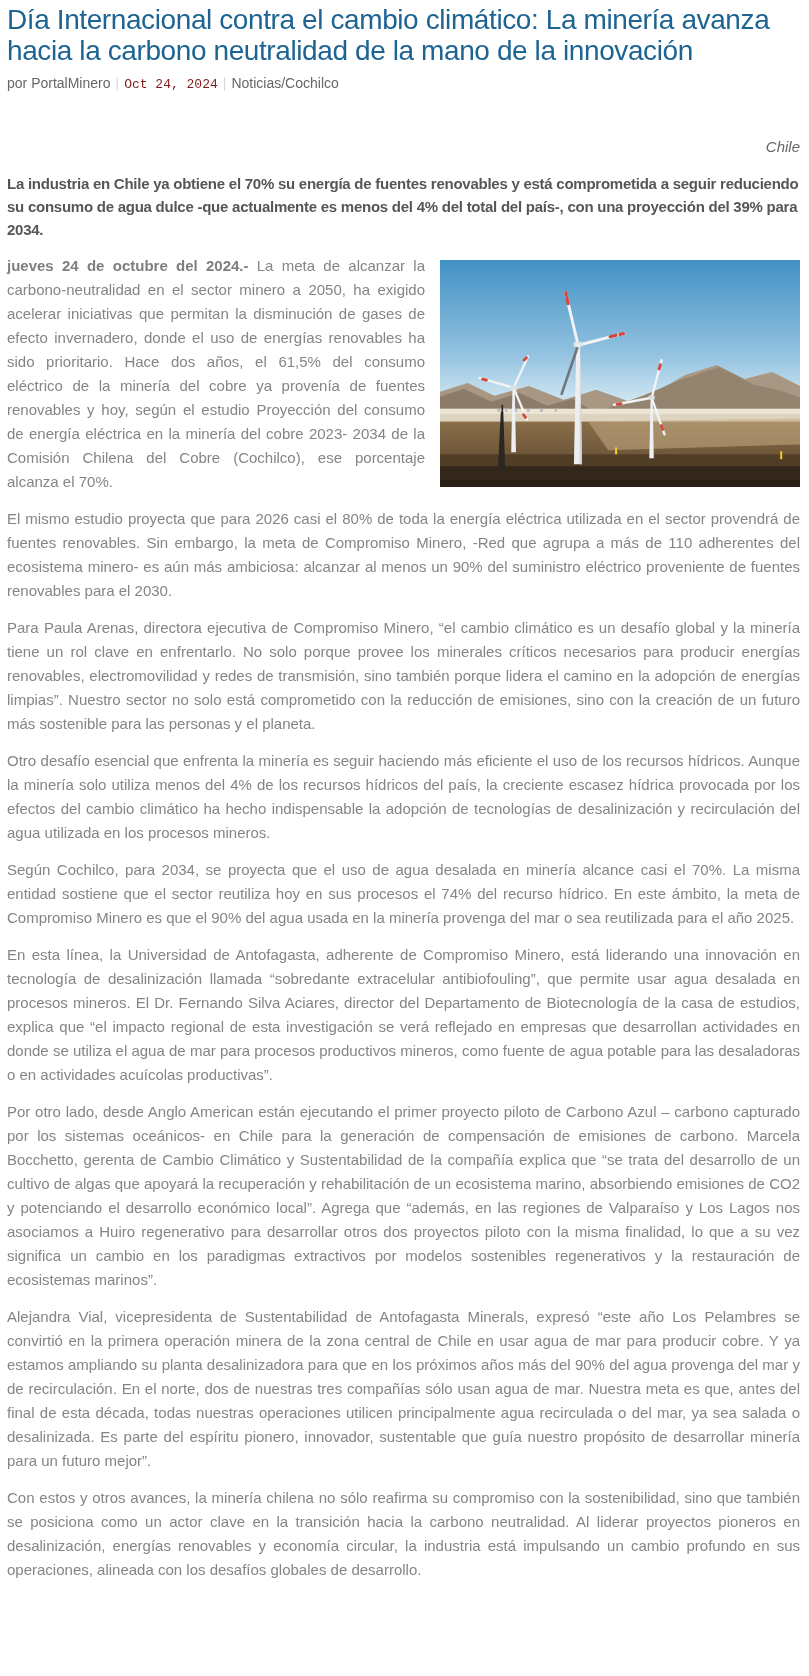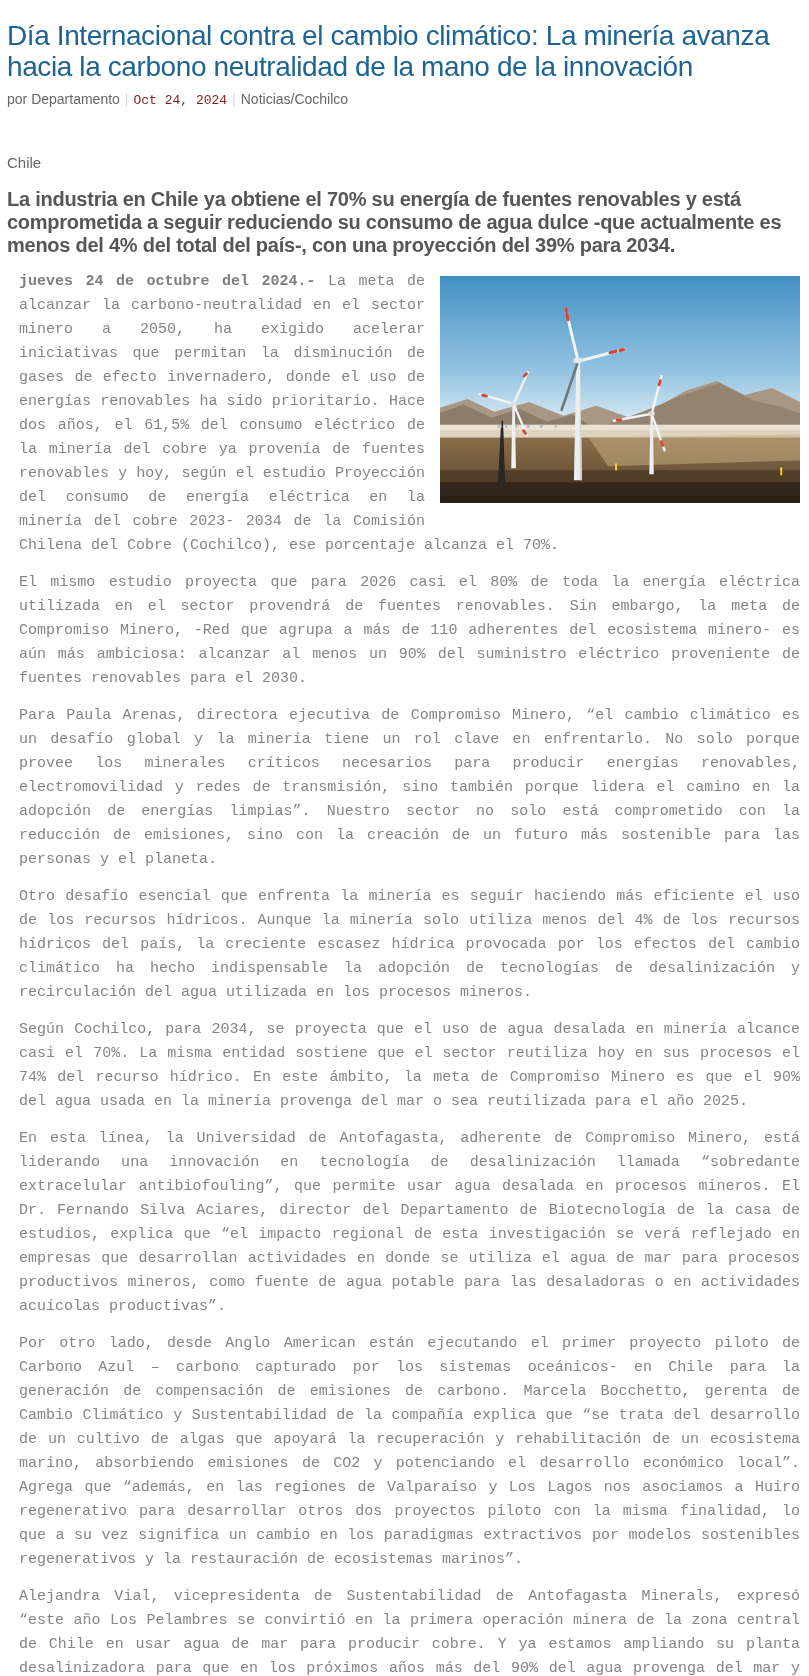--- a/index.html
+++ b/index.html
@@ -1,59 +1,58 @@
 <!DOCTYPE html>
 <html lang="es"><head>
 <meta charset="utf-8">
 <style>
   html,body{margin:0;padding:0;background:#ffffff;}
   body{width:809px;font-family:"Liberation Sans",sans-serif;-webkit-font-smoothing:antialiased;}
   .post{padding:4px 9px 18px 7px;}
 
   h1.page-title{
-    margin:16px 0 9px 0;
+    margin:0 0 9px 0;
     font-size:28px;line-height:31px;font-weight:400;
     letter-spacing:-0.4px;font-stretch:condensed;
     color:#1e6493;
   }
   .meta{font-size:14px;color:#666;margin:0;}
   .meta a{color:#666;text-decoration:none;cursor:pointer;}
   .meta .sep{color:#d9d9d9;padding:0 5px;}
   .meta .date{color:#7f1d1d;font-size:13px;font-family:Liberation Mono, monospace;}
 
-  .location{margin:44px 0 0 0;color:#666;font-size:15px;line-height:22px;}
+  .location{margin:44px 0 0 0;font-style:italic;color:#666;font-size:15px;line-height:22px;text-align:right;}
   .intro{
     margin:14px 0 13px 0;font-weight:bold;color:#565656;
-    font-size:20px;line-height:23px;letter-spacing:-0.25px;
+    font-size:15px;line-height:23px;letter-spacing:-0.25px;
   }
 
   .body p{
-    margin:0 0 13px 12px;
+    margin:0 0 13px 0;
     font-size:15px;line-height:24px;color:#858585;
     text-align:justify;
-    font-family:Liberation Mono, monospace;
   }
   .body p:last-child{margin-bottom:0;}
   .lead-bold{font-weight:bold;color:#7e7e7e;}
 
   .photo-wrap{
     float:right;width:360px;height:227px;
     margin:6px 0 12px 15px;
     display:block;
   }
   .photo-wrap svg{display:block;width:100%;height:100%;}
 </style>
 </head>
 <body>
 
 <div class="post">
 
   <h1 class="page-title">Día Internacional contra el cambio climático: La minería avanza hacia la carbono neutralidad de la mano de la innovación</h1>
 
-  <p class="meta"><span>por </span><a>Departamento</a><span class="sep">|</span><span class="date">Oct 24, 2024</span><span class="sep">|</span><a>Noticias/Cochilco</a></p>
+  <p class="meta"><span>por </span><a>PortalMinero</a><span class="sep">|</span><span class="date">Oct 24, 2024</span><span class="sep">|</span><a>Noticias/Cochilco</a></p>
 
   <p class="location">Chile</p>
 
   <p class="intro">La industria en Chile ya obtiene el 70% su energía de fuentes renovables y está comprometida a seguir reduciendo su consumo de agua dulce -que actualmente es menos del 4% del total del país-, con una proyección del 39% para 2034.</p>
 
   <div class="body">
 
     <p>
       <span class="photo-wrap">
           <svg viewBox="0 0 364 229" preserveAspectRatio="none" role="img" aria-label="wind turbines photo">

